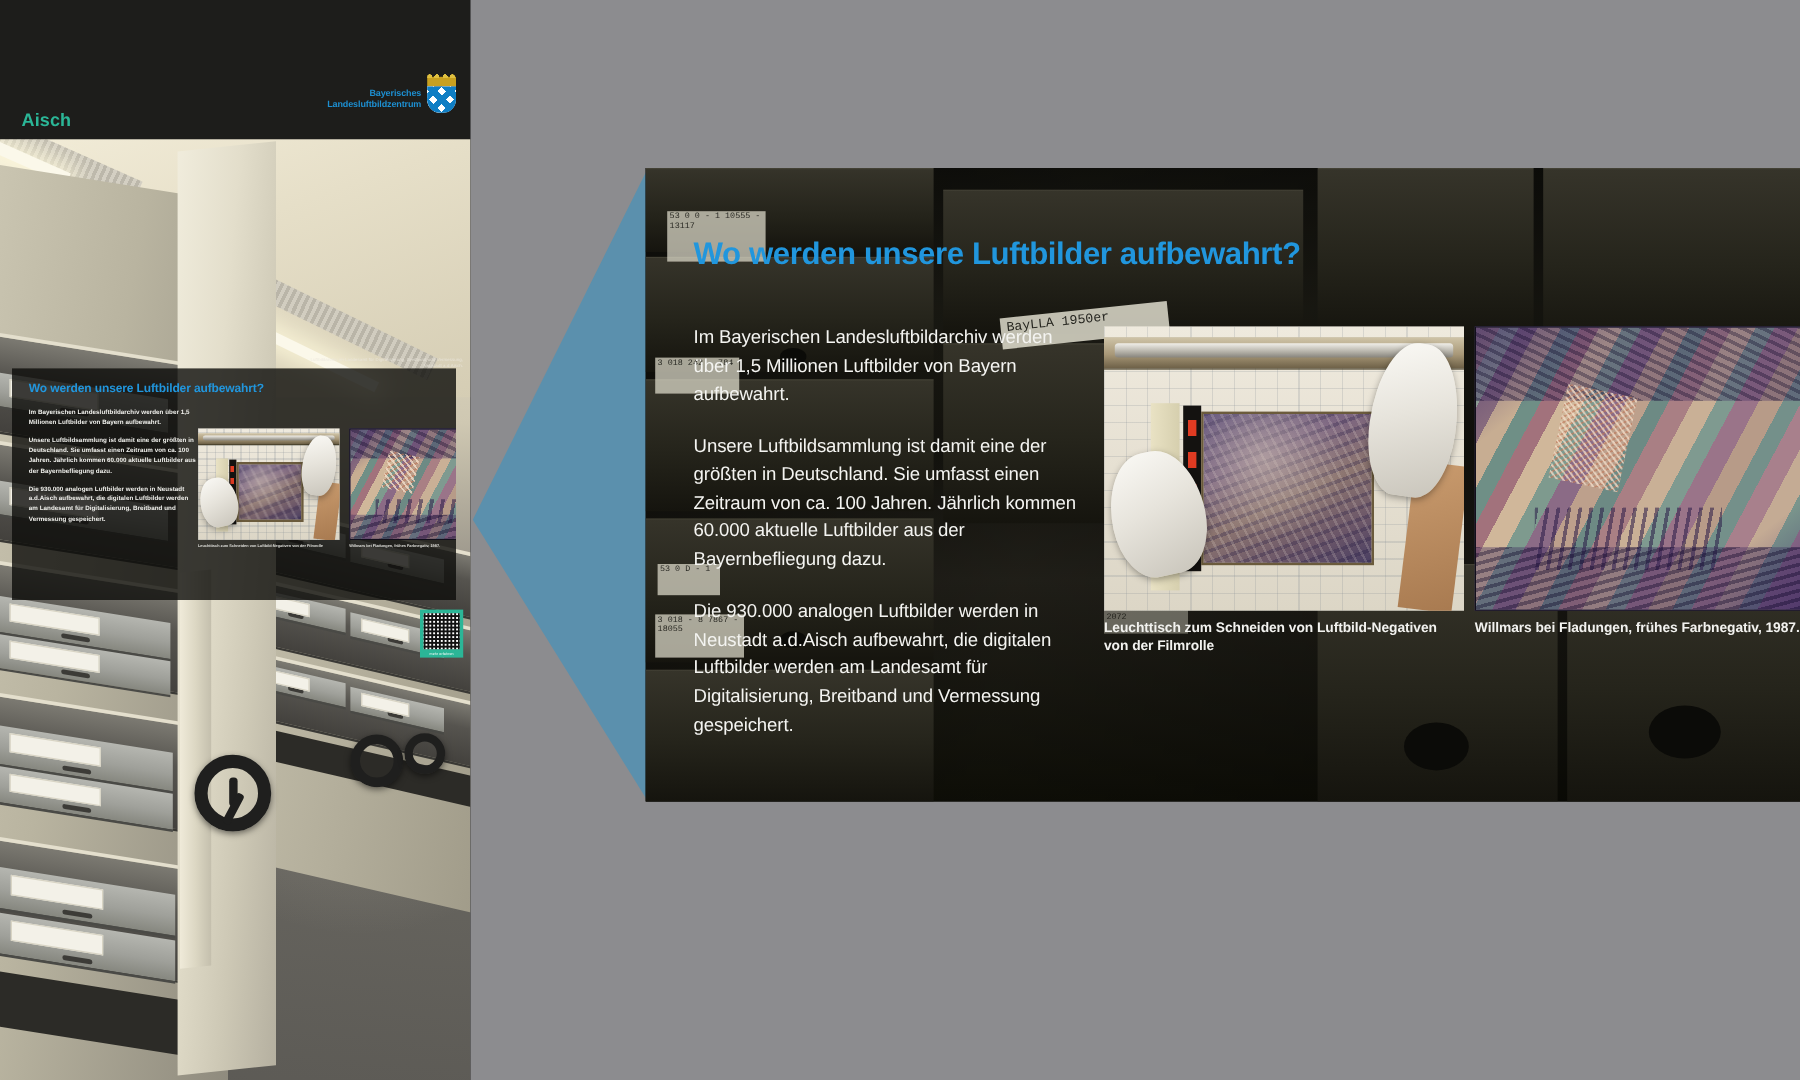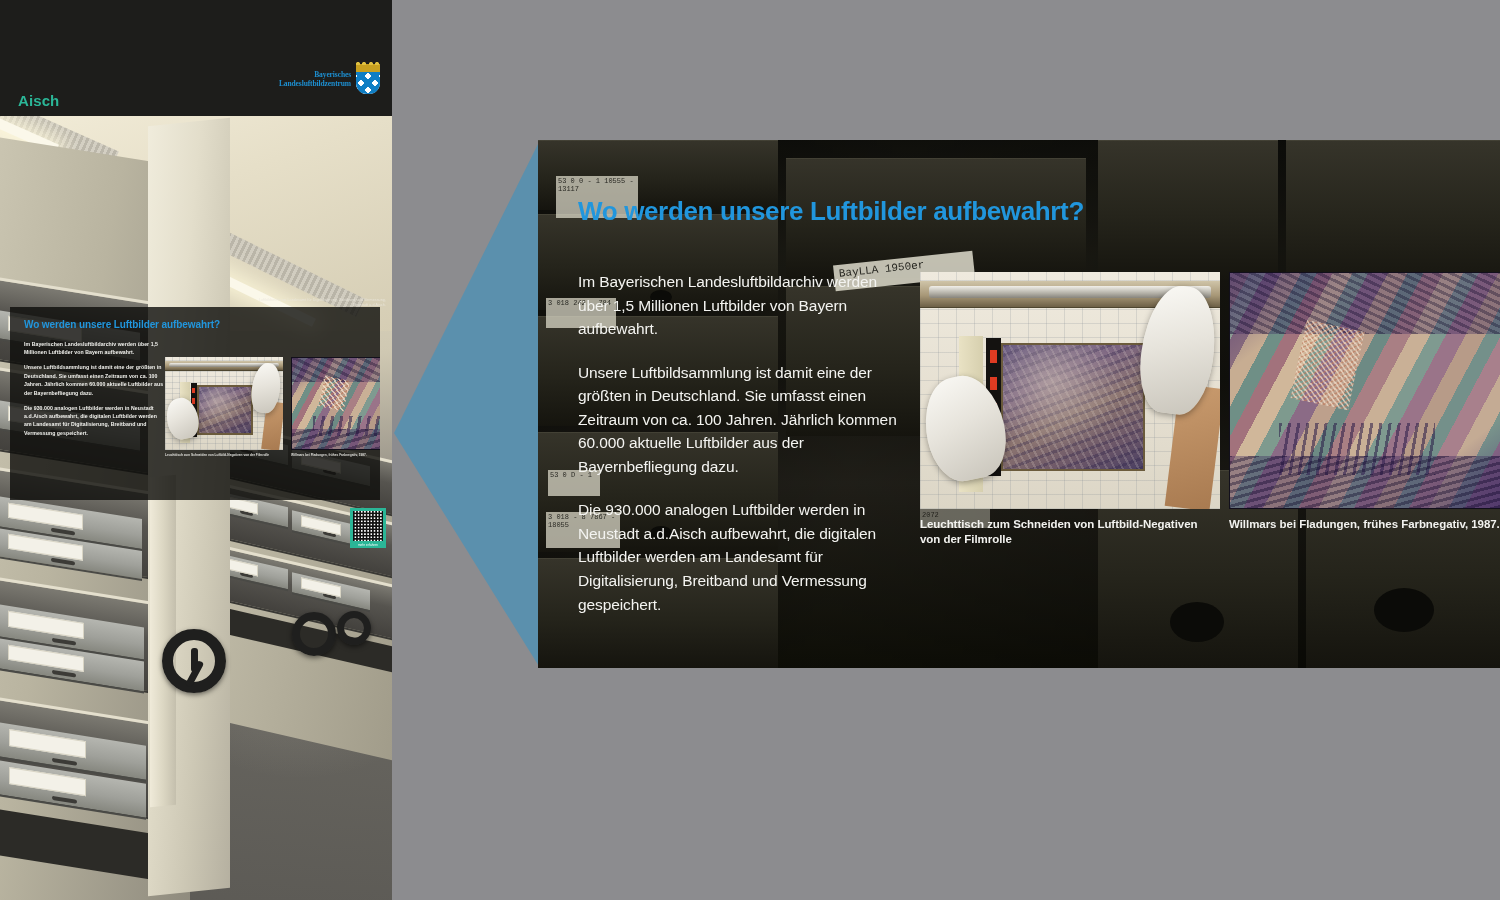--- a/index.html
+++ b/index.html
@@ -50,23 +50,22 @@
     left: 18px; top: 92px;
     font-size: 15px;
     font-weight: bold;
     color: #2bb697;
     letter-spacing: 0.1px;
   }
   #logo-block {
     position: absolute;
     right: 11px; top: 64px;
     display: flex;
-    align-items: flex-start;
+    align-items: center;
     gap: 4px;
-    font-family: Liberation Serif, serif;
   }
   #logo-text {
     text-align: right;
     color: #1d8fd1;
     font-size: 7.5px;
     font-weight: bold;
     line-height: 1.18;
     padding-top: 7px;
     letter-spacing: -0.1px;
   }

